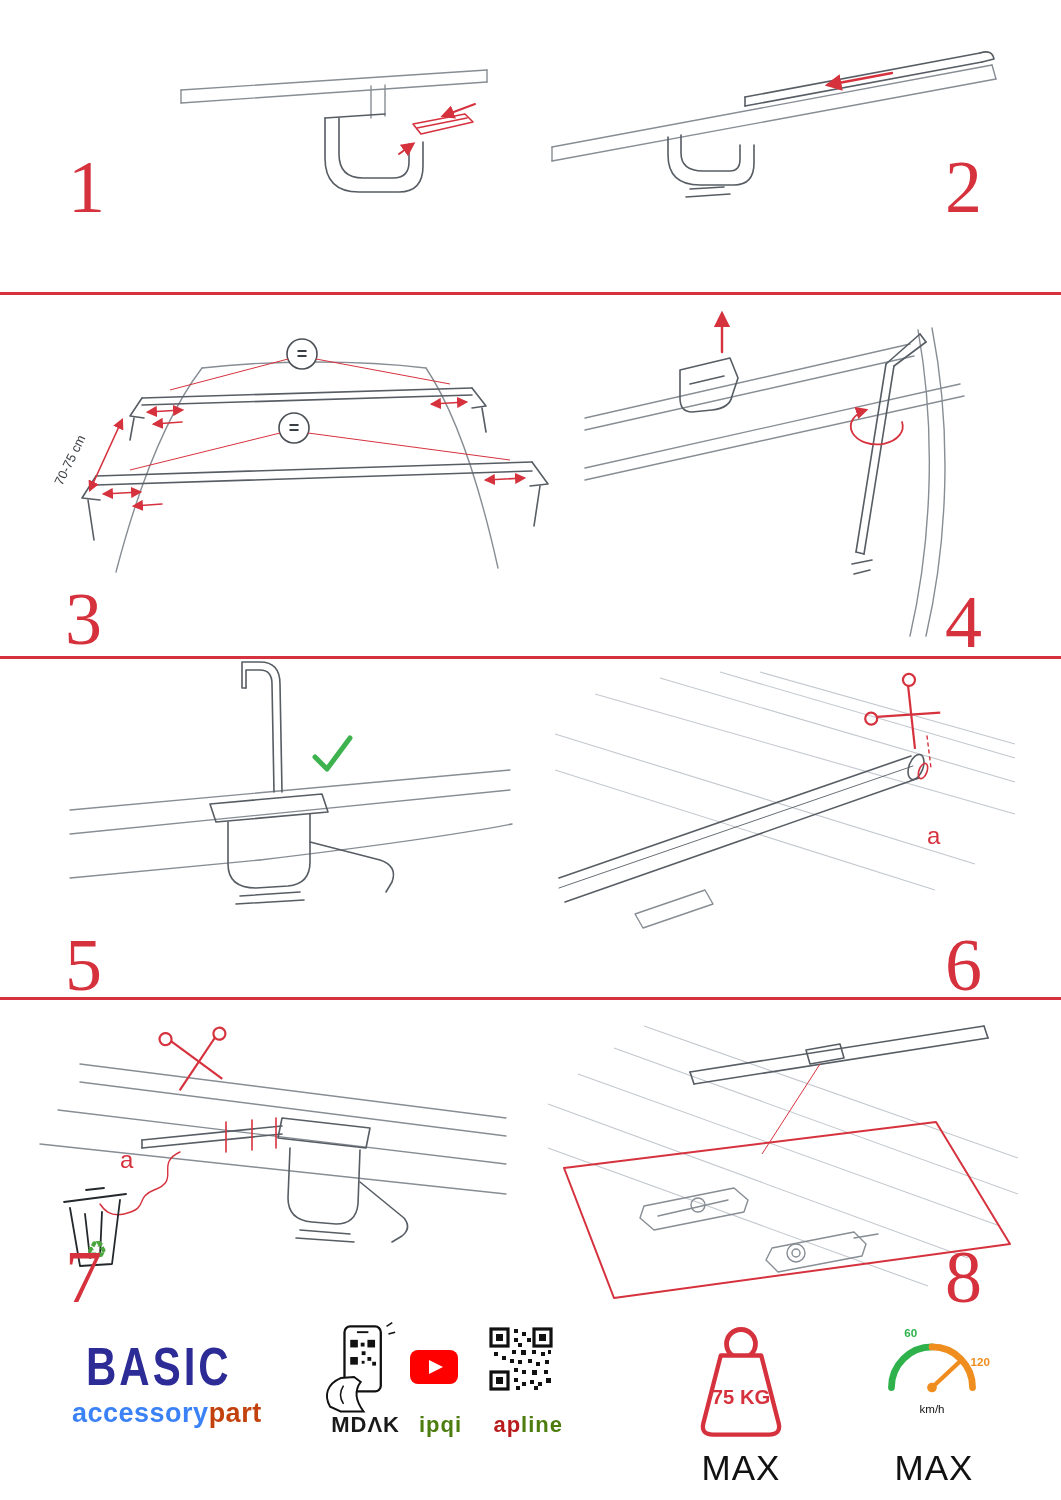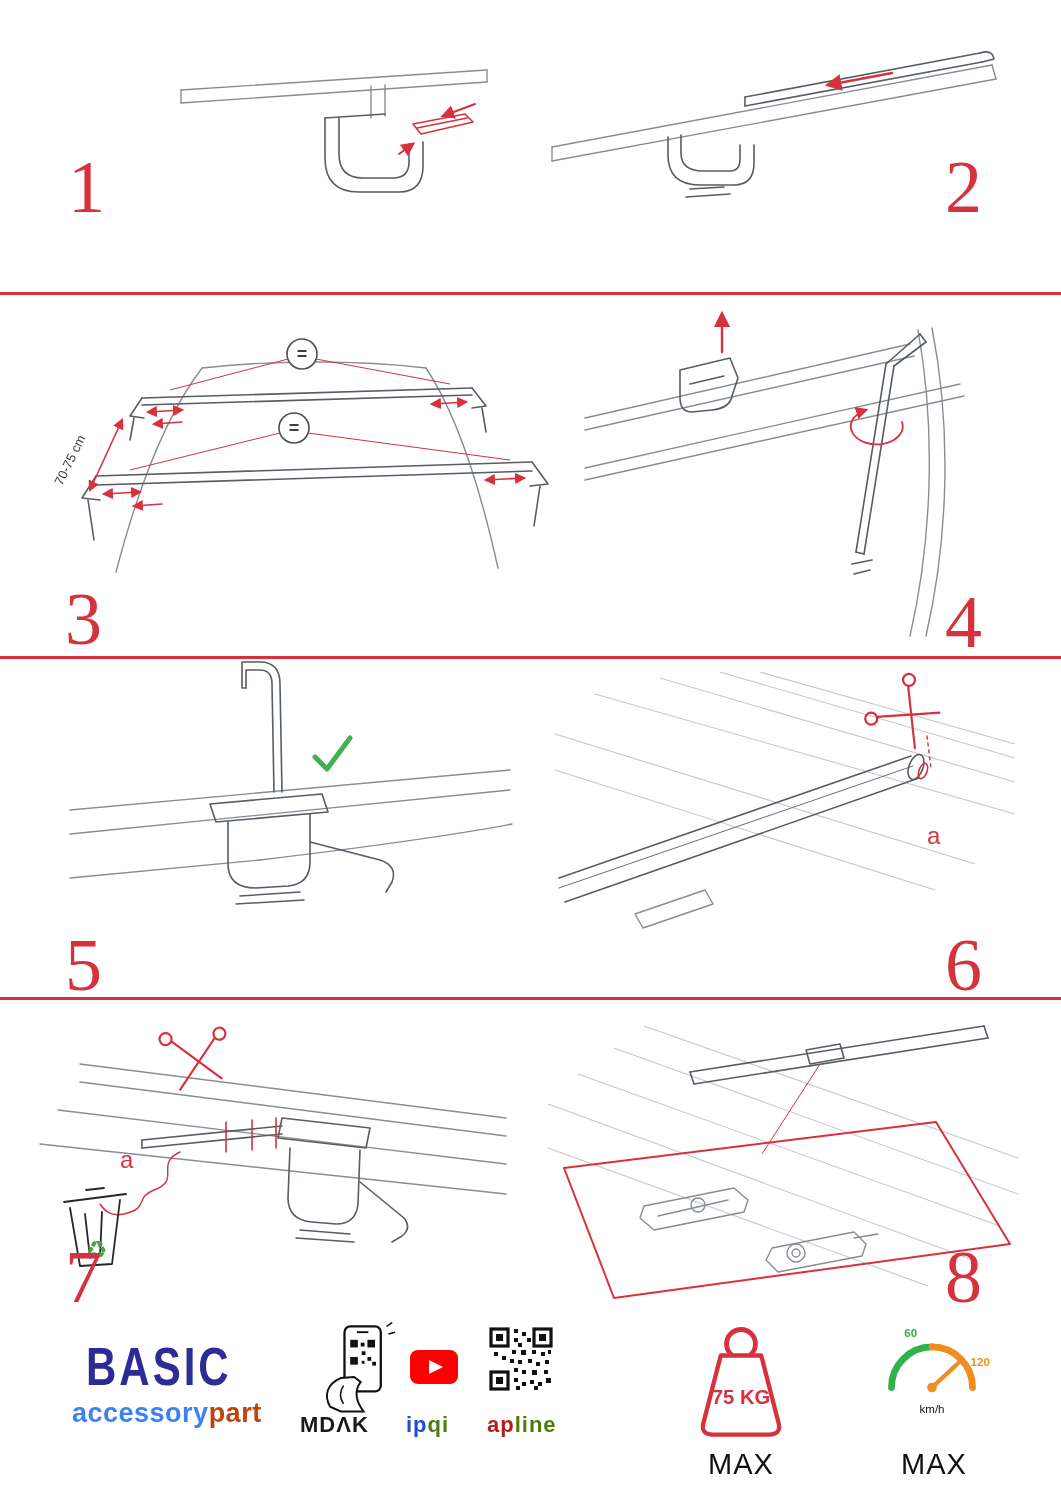--- a/index.html
+++ b/index.html
@@ -12,24 +12,24 @@
   .ln{stroke:#878d94;stroke-width:1.4;fill:none;stroke-linecap:round;stroke-linejoin:round}
   .lnd{stroke:#575d64;stroke-width:1.6;fill:none;stroke-linecap:round;stroke-linejoin:round}
   .lnl{stroke:#c3c8ce;stroke-width:1.1;fill:none}
   .red{stroke:#d6323e;fill:none;stroke-linecap:round;stroke-linejoin:round}
   .redthin{stroke:#d6323e;stroke-width:1;fill:none}
   .svgtxt{font-family:"Liberation Sans",sans-serif}
   .brand-title{position:absolute;left:86px;top:1336px;font-weight:700;font-size:42px;letter-spacing:3px;color:#2d2b96;transform:scaleY(1.28);transform-origin:left top;font-family:"Liberation Sans",sans-serif}
   .brand-sub{position:absolute;left:72px;top:1398px;font-size:27px;font-weight:700;letter-spacing:0.5px}
   .brand-sub .p1{color:#3b82f6}
   .brand-sub .p2{color:#c2410c}
-  .partner{position:absolute;top:1412px;font-size:22px;font-weight:700;color:#1a1a1a;letter-spacing:1px;text-align:left}
-  .partner .gray{color:#1d4ed8}
+  .partner{position:absolute;top:1412px;font-size:22px;font-weight:700;color:#1a1a1a;letter-spacing:1px;text-align:right}
+  .partner .gray{color:#4d7c0f}
   .partner .redp{color:#4d7c0f}
-  .max-label{position:absolute;top:1448px;font-size:29px;color:#111;text-align:center;letter-spacing:1px;font-family:"Liberation Sans",sans-serif}
+  .max-label{position:absolute;top:1448px;font-size:35px;color:#111;text-align:center;letter-spacing:1px;font-family:"Liberation Sans",sans-serif}
 </style>
 </head>
 <body>
 
 <svg width="0" height="0" style="position:absolute" aria-hidden="true">
   <defs>
     <marker id="arR" viewBox="0 0 10 10" refX="8" refY="5" markerWidth="7" markerHeight="7" orient="auto-start-reverse">
       <path d="M0 0 L10 5 L0 10 Z" fill="#d6323e"></path>
     </marker>
     <g id="scissorsShape" stroke="#d6323e" stroke-width="2.2" fill="none">

